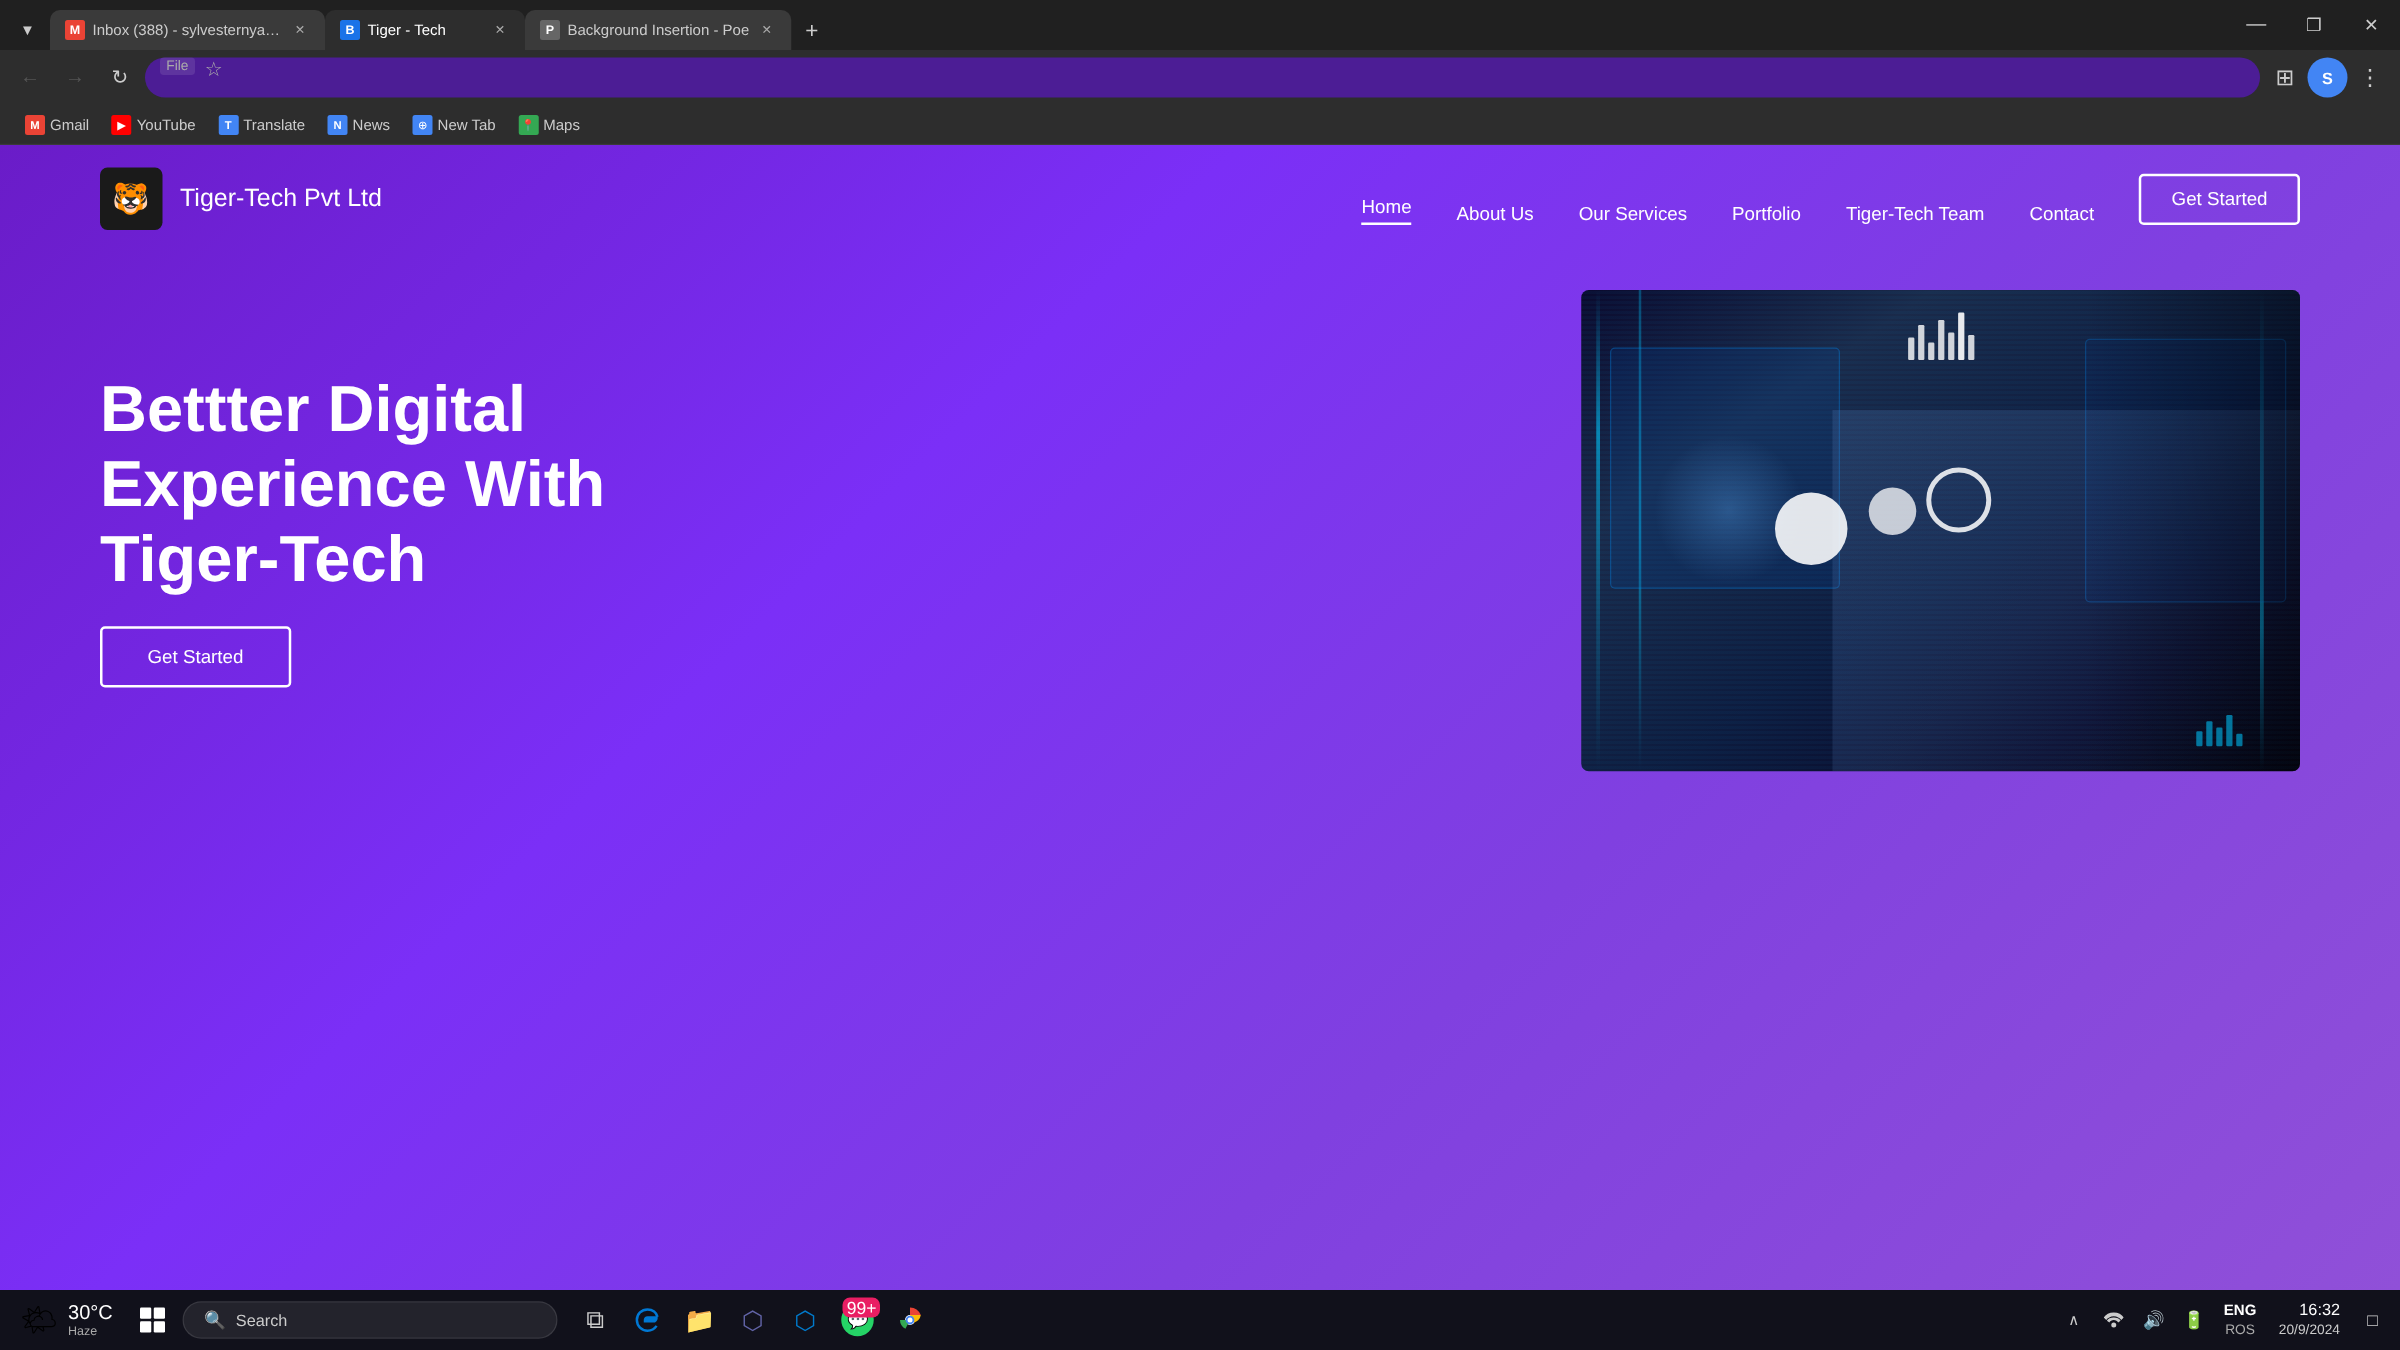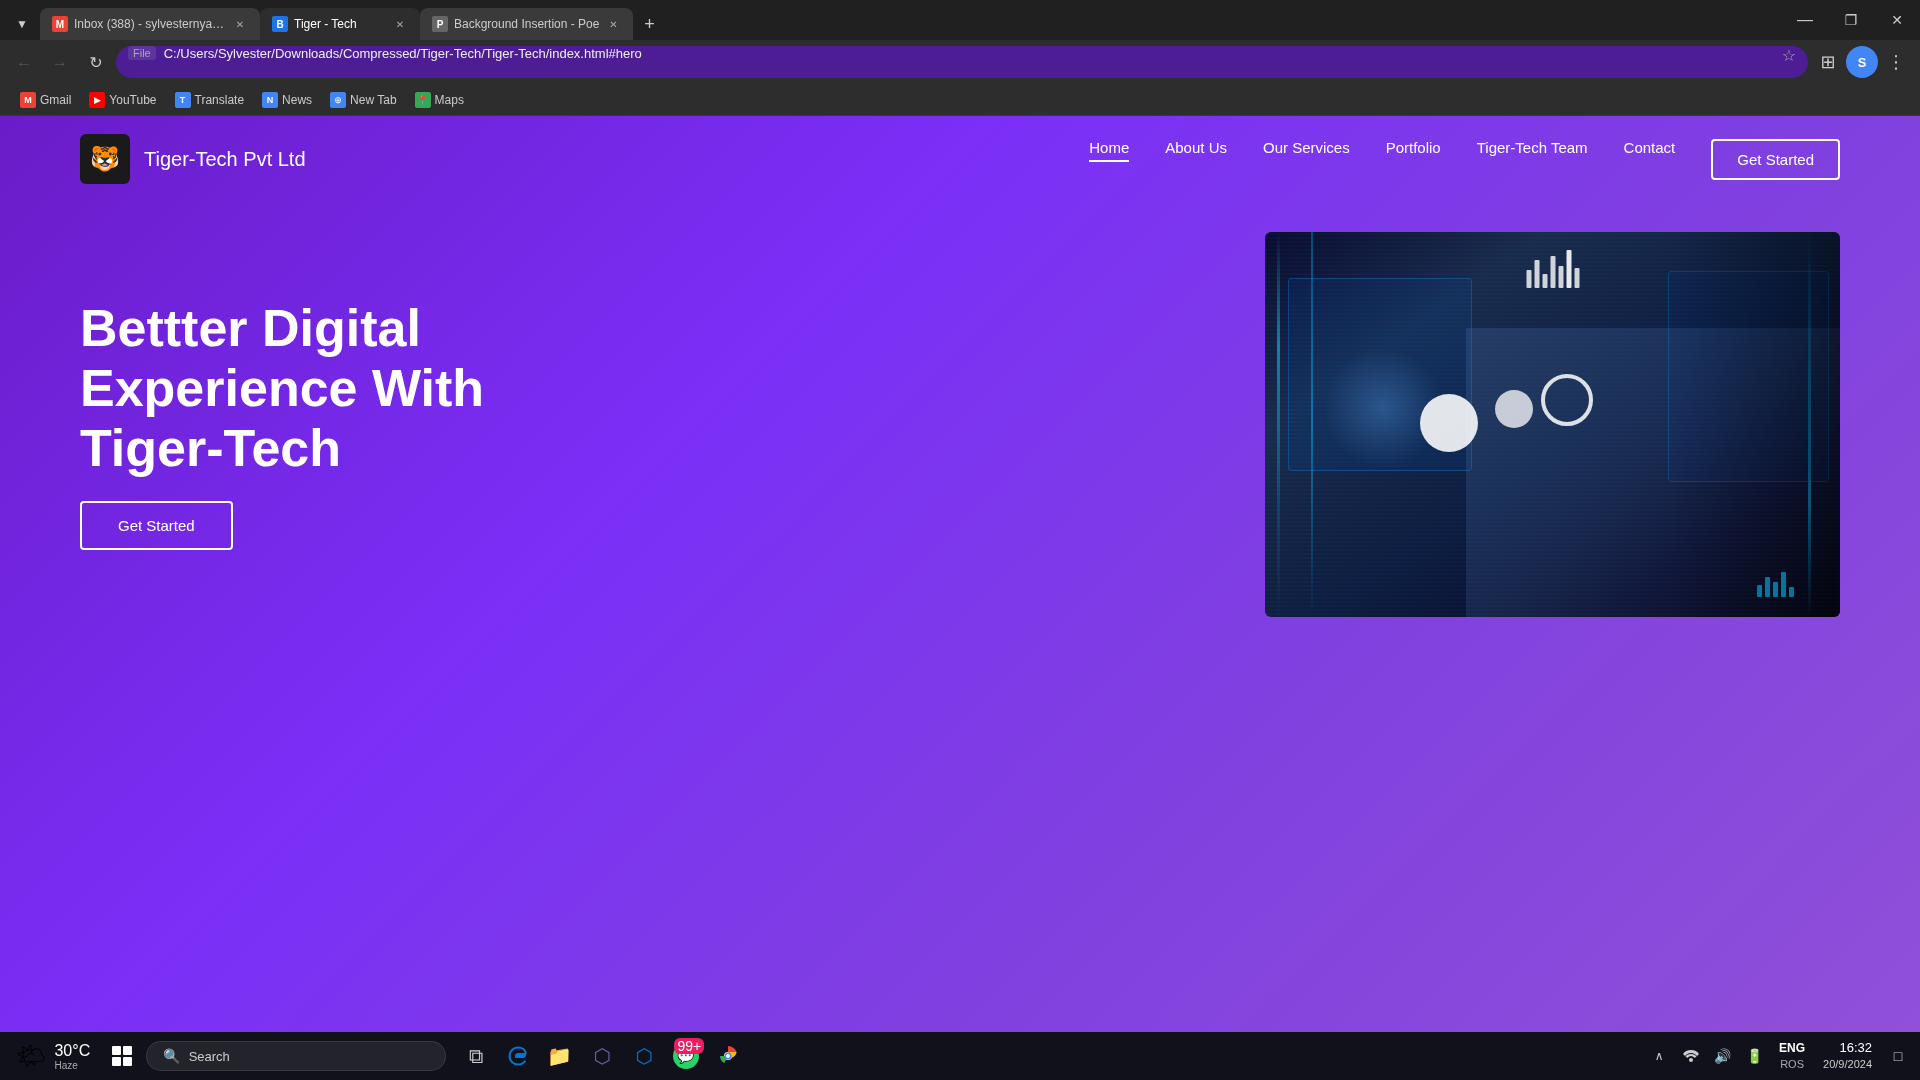--- a/index.html
+++ b/index.html
@@ -43,21 +43,20 @@
     </div>
   </div>
 
   <div style="height:44px;background:#2d2d2d;display:flex;align-items:center;padding:0 8px;gap:4px;">
     <div style="width:32px;height:32px;border-radius:50%;display:flex;align-items:center;justify-content:center;color:#555;font-size:16px;cursor:default;">←</div>
     <div style="width:32px;height:32px;border-radius:50%;display:flex;align-items:center;justify-content:center;color:#555;font-size:16px;cursor:default;">→</div>
     <div style="width:32px;height:32px;border-radius:50%;display:flex;align-items:center;justify-content:center;color:#ccc;font-size:16px;cursor:pointer;">↻</div>
 
     <div style="flex:1;height:32px;background:#4c1d95;border-radius:16px;display:flex;align-items:flex-start;padding:0 12px;gap:8px;cursor:text;">
       <span style="color:#aaa;font-size:12px;background:rgba(255,255,255,0.1);padding:1px 5px;border-radius:3px;font-size:11px;">File</span>
-      <span style="flex:1;color:#eee;font-size:13px;white-space:nowrap;overflow:hidden;text-overflow:ellipsis;">C:/Users/Sylvester/Downloads/Compressed/Tiger-Tech/Tiger-Tech/index.html#hero</span>
       <span style="color:#aaa;font-size:16px;cursor:pointer;">☆</span>
     </div>
 
     <div style="display:flex;align-items:center;gap:2px;">
       <div style="width:32px;height:32px;border-radius:50%;display:flex;align-items:center;justify-content:center;color:#ccc;font-size:18px;cursor:pointer;">⊞</div>
       <div style="width:32px;height:32px;border-radius:50%;background:#4285f4;display:flex;align-items:center;justify-content:center;color:#fff;font-size:13px;font-weight:600;cursor:pointer;">S</div>
       <div style="width:32px;height:32px;border-radius:50%;display:flex;align-items:center;justify-content:center;color:#ccc;font-size:18px;cursor:pointer;">⋮</div>
     </div>
   </div>
 
@@ -89,21 +88,21 @@
   </div>
 
   <div style="flex:1;background:linear-gradient(135deg,#6a1cc8 0%,#7b2ff7 35%,#8040e0 65%,#9050d8 100%);position:relative;overflow:hidden;">
 
     <nav style="width:100%;padding:18px 80px;display:flex;align-items:center;justify-content:space-between;position:relative;z-index:10;">
       <div style="display:flex;align-items:center;gap:14px;">
         <div style="width:50px;height:50px;background:#1a1a1a;border-radius:6px;display:flex;align-items:center;justify-content:center;font-size:24px;">🐯</div>
         <span style="font-size:20px;font-weight:400;color:#fff;">Tiger-Tech Pvt Ltd</span>
       </div>
 
-      <div style="display:flex;align-items:flex-start;gap:36px;margin-left:35px;">
+      <div style="display:flex;align-items:flex-end;gap:36px;margin-left:35px;">
         <a style="color:#fff;text-decoration:none;font-size:15px;cursor:pointer;position:relative;padding-bottom:4px;border-bottom:2px solid #fff;">Home</a>
         <a style="color:#fff;text-decoration:none;font-size:15px;cursor:pointer;">About Us</a>
         <a style="color:#fff;text-decoration:none;font-size:15px;cursor:pointer;">Our Services</a>
         <a style="color:#fff;text-decoration:none;font-size:15px;cursor:pointer;">Portfolio</a>
         <a style="color:#fff;text-decoration:none;font-size:15px;cursor:pointer;">Tiger-Tech Team</a>
         <a style="color:#fff;text-decoration:none;font-size:15px;cursor:pointer;">Contact</a>
         <button style="padding:10px 24px;border:2px solid #fff;border-radius:4px;color:#fff;font-size:15px;cursor:pointer;background:transparent;">Get Started</button>
       </div>
     </nav>
 

